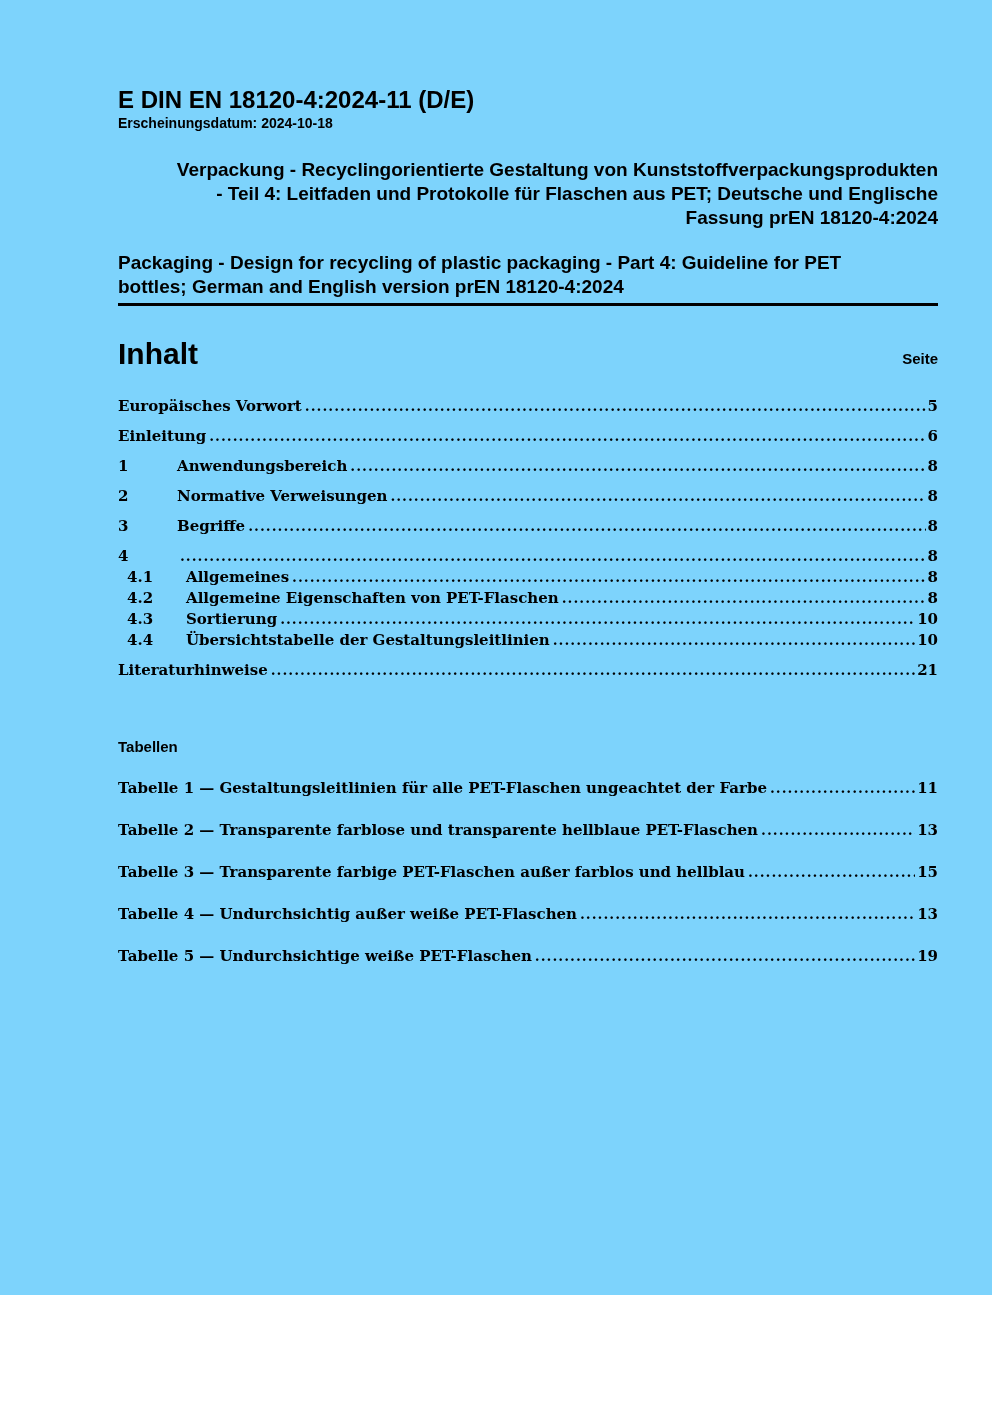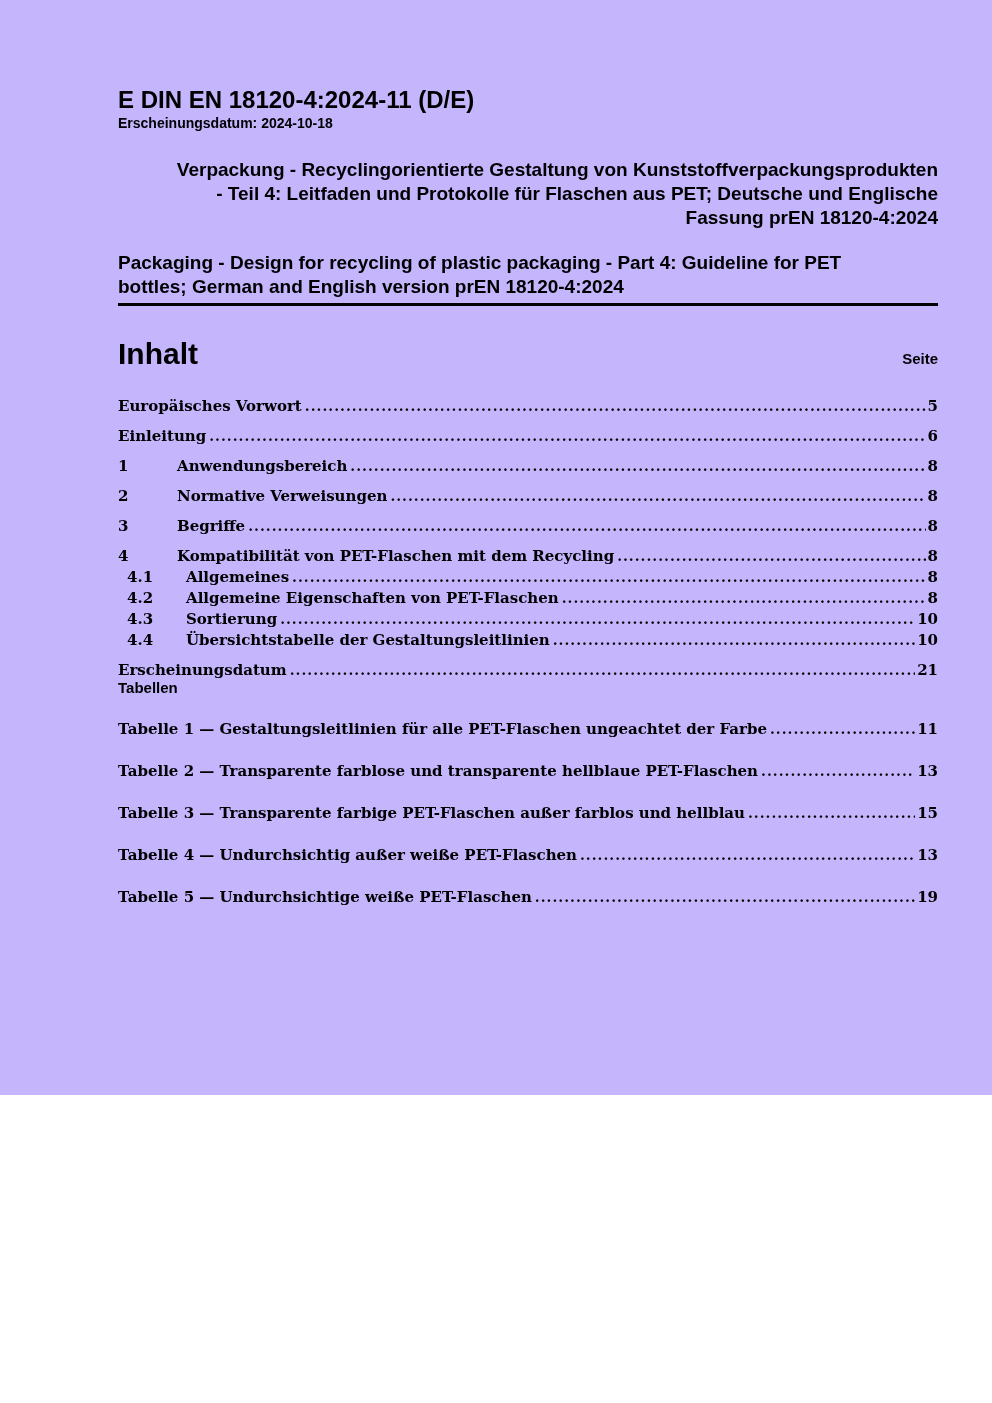--- a/index.html
+++ b/index.html
@@ -1,20 +1,20 @@
 <!DOCTYPE html>
 <html><head>
 <meta charset="utf-8">
 <style>
   html, body { margin: 0; padding: 0; background: #ffffff; }
   .page {
     position: relative;
     width: 992px;
-    height: 1095px;
-    background: #c4b5fd;
+    height: 1295px;
+    background: #7dd3fc;
     color: #000000;
     overflow: hidden;
   }
   .content {
     position: absolute;
     left: 118px;
     top: 0;
     width: 820px;
   }
   .doc-number {
@@ -76,20 +76,21 @@
     margin-left: 3px;
     min-width: 10px;
   }
   .dots::after {
     content: "....................................................................................................................................................................................................................................................";
     letter-spacing: 1px;
     font-size: 14px;
   }
   .pg { flex: none; padding-left: 2px; }
   .tables-heading {
+    margin-top: 59px;
     font-family: "Liberation Sans", sans-serif;
     font-weight: 700;
     font-size: 15px;
     line-height: 17px;
   }
   .tables-list .toc-row { margin-top: 25px; }
 </style>
 </head>
 <body>
 
@@ -137,21 +138,20 @@
     <span class="pg">8</span>
   </div>
         <div class="toc-row">
     <span class="num">3</span>
     <span class="ttl">Begriffe</span>
     <span class="dots"></span>
     <span class="pg">8</span>
   </div>
         <div class="toc-row">
     <span class="num">4</span>
-    <span class="ttl">Kompatibilität von PET-Flaschen mit dem Recycling</span>
     <span class="dots"></span>
     <span class="pg">8</span>
   </div>
         <div class="toc-row sub">
     <span class="num">4.1</span>
     <span class="ttl">Allgemeines</span>
     <span class="dots"></span>
     <span class="pg">8</span>
   </div>
         <div class="toc-row sub">
@@ -167,21 +167,21 @@
     <span class="pg">10</span>
   </div>
         <div class="toc-row sub">
     <span class="num">4.4</span>
     <span class="ttl">Übersichtstabelle der Gestaltungsleitlinien</span>
     <span class="dots"></span>
     <span class="pg">10</span>
   </div>
         <div class="toc-row">
 
-    <span class="ttl">Erscheinungsdatum</span>
+    <span class="ttl">Literaturhinweise</span>
     <span class="dots"></span>
     <span class="pg">21</span>
   </div>
       </div>
 
     <div class="tables-heading">Tabellen</div>
 
     <div class="tables-list" id="table-entries">
         <div class="toc-row">
 

